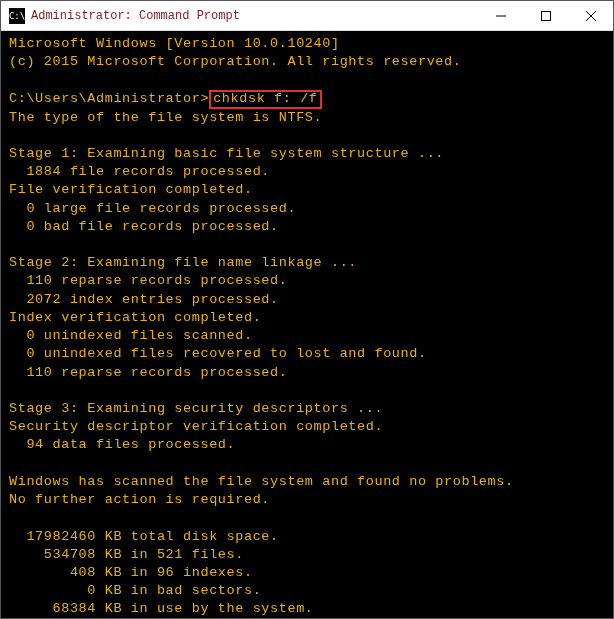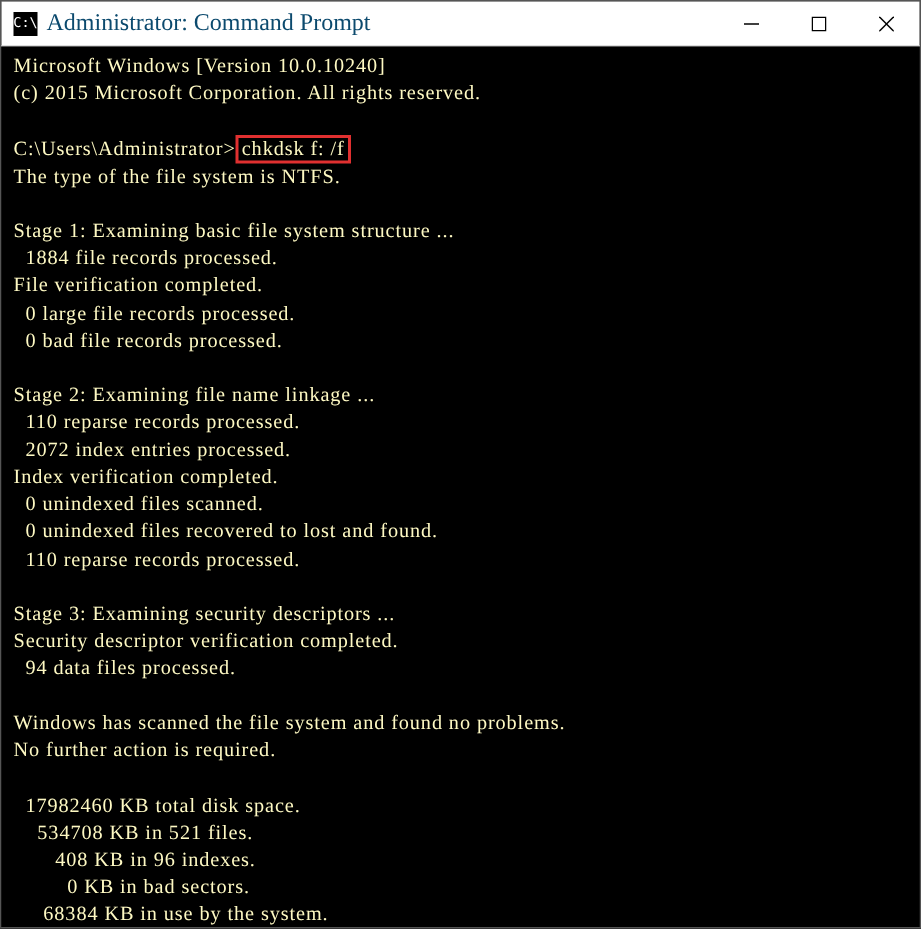--- a/index.html
+++ b/index.html
@@ -33,51 +33,51 @@
       background: #000;
       margin-right: 6px;
       display: flex;
       align-items: center;
       justify-content: center;
       font-size: 9px;
       color: #fff;
       font-family: monospace;
     }
     .titlebar-text {
-      font-family: Liberation Serif, serif;
-      font-size: 16px;
-      color: #0c4a6e;
+      font-family: Liberation Mono, monospace;
+      font-size: 12px;
+      color: #7f1d1d;
       flex: 1;
     }
     .win-controls {
       display: flex;
       height: 100%;
     }
     .win-btn {
       width: 45px;
       height: 100%;
       display: flex;
       align-items: center;
       justify-content: center;
       font-family: 'Segoe UI', sans-serif;
       font-size: 10px;
       color: #000;
     }
     .win-btn svg { width: 10px; height: 10px; }
     .terminal {
       flex: 1;
       background: #000;
-      color: #fef9c3;
+      color: #eab308;
       padding: 4px 8px;
       font-size: 13.5px;
       line-height: 1.35;
       letter-spacing: 0.6px;
       overflow: hidden;
       white-space: pre;
-      font-family: Liberation Serif, serif;
+      font-family: Liberation Mono, monospace;
     }
     .highlight-box {
       border: 2px solid #e03030;
       padding: 0 2px;
       display: inline-block;
       line-height: 1.1;
     }
   </style>
 </head>
 <body>

